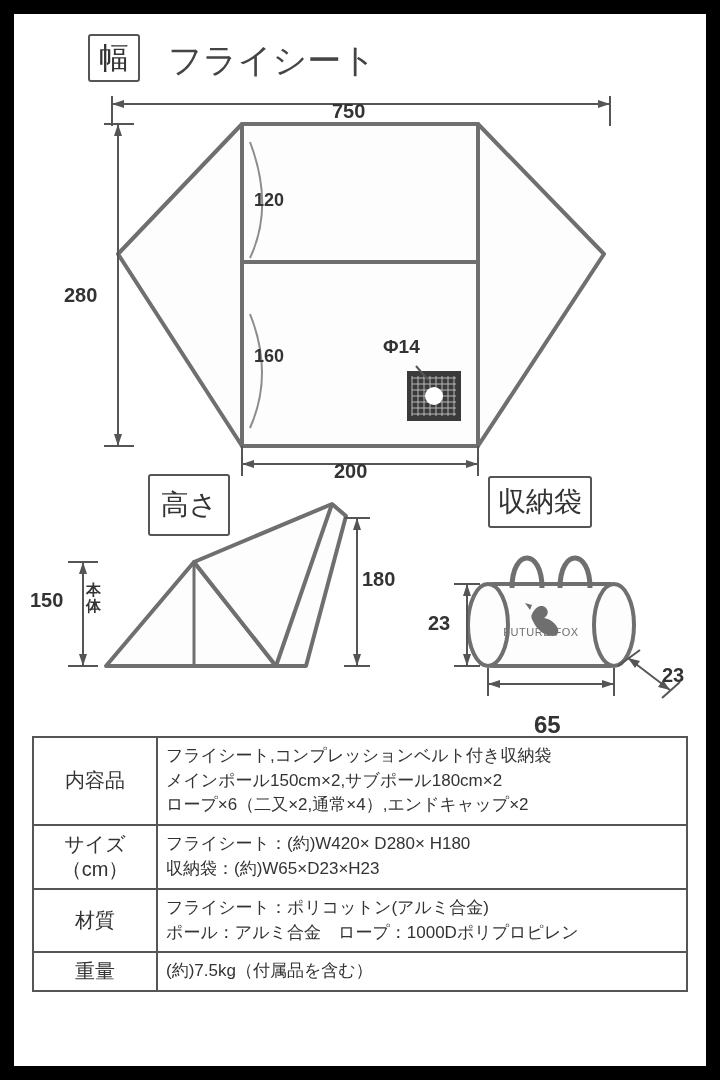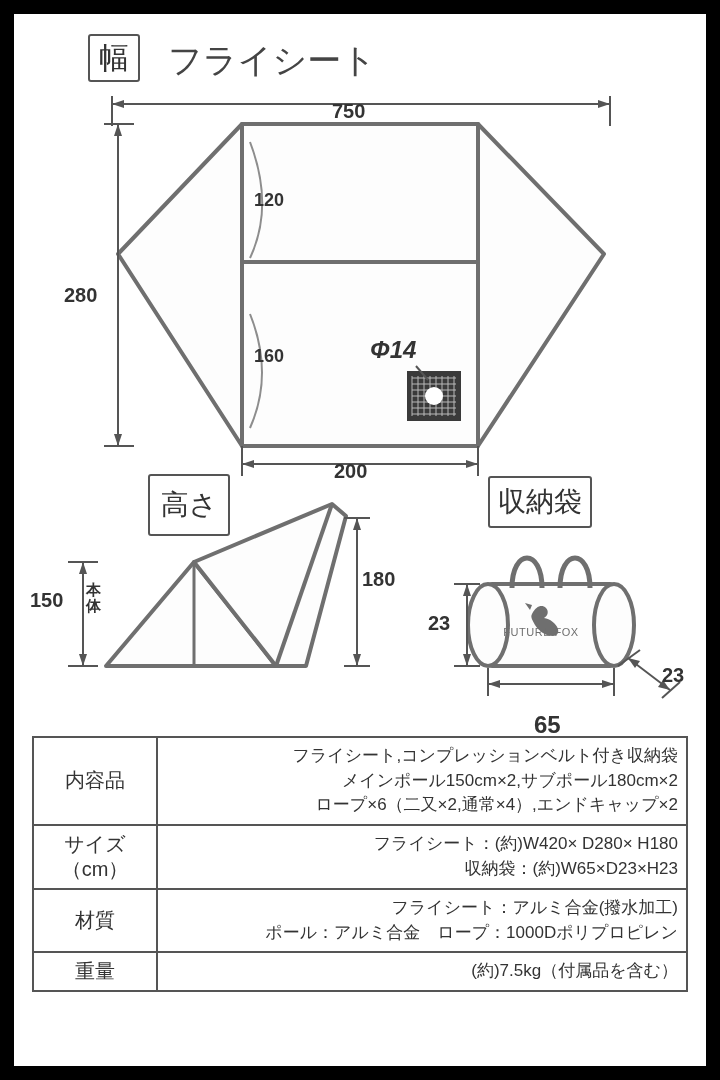--- a/index.html
+++ b/index.html
@@ -77,21 +77,20 @@
   }
   #spec-table td.key {
     width: 106px;
     text-align: center;
     font-size: 20px;
     line-height: 1.25;
   }
   #spec-table td.val {
     font-size: 17px;
     line-height: 1.45;
-    text-align: right;
   }
   .val-line { display: block; white-space: nowrap; }
 </style>
 </head>
 <body>
 
 <div id="page">
   <div id="sheet">
 
     <div class="label-box" style="left:74px; top:20px; width:52px; height:48px; font-size:30px;">幅</div>
@@ -217,21 +216,21 @@
       </g>
       <polygon points="614,644 621,654 626,647" fill="#555"></polygon>
       <polygon points="656,676 649,666 644,673" fill="#555"></polygon>
     </svg>
 
     <div class="dimtext" style="left:318px; top:86px; font-size:20px;">750</div>
     <div class="dimtext" style="left:50px; top:262px; font-size:20px;margin-top:8px;">280</div>
     <div class="dimtext" style="left:320px; top:446px; font-size:20px;">200</div>
     <div class="dimtext" style="left:240px; top:176px; font-size:18px;">120</div>
     <div class="dimtext" style="left:240px; top:332px; font-size:18px;">160</div>
-    <div class="dimtext" style="left:356px; top:322px; font-size:24px;font-style:italic;">Φ14</div>
+    <div class="dimtext" style="left:369px; top:322px; font-size:19px;">Φ14</div>
 
     <div class="label-box" style="left:134px; top:460px; width:82px; height:62px; font-size:28px;">高さ</div>
 
     <div class="dimtext" style="left:16px; top:575px; font-size:20px;">150</div>
     <div class="dimtext" style="left:72px; top:568px; font-size:15px; width:16px; line-height:1.05;">本体</div>
     <div class="dimtext" style="left:348px; top:554px; font-size:20px;">180</div>
 
     <div class="label-box" style="left:474px; top:462px; width:104px; height:52px; font-size:28px;">収納袋</div>
 
     <div style="position:absolute; left:486px; top:612px; width:82px; text-align:center; font-size:11px; letter-spacing:0.5px; color:#6f6f6f;">FUTURE FOX</div>
@@ -256,21 +255,21 @@
             <span style="display:block;">（cm）</span>
           </td>
           <td class="val">
             <span class="val-line">フライシート：(約)W420× D280× H180</span>
             <span class="val-line">収納袋：(約)W65×D23×H23</span>
           </td>
         </tr>
         <tr>
           <td class="key">材質</td>
           <td class="val">
-            <span class="val-line">フライシート：アルミ合金(撥水加工)</span>
+            <span class="val-line">フライシート：ポリコットン(アルミ合金)</span>
             <span class="val-line">ポール：アルミ合金　ロープ：1000Dポリプロピレン</span>
           </td>
         </tr>
         <tr>
           <td class="key">重量</td>
           <td class="val">
             <span class="val-line">(約)7.5kg（付属品を含む）</span>
           </td>
         </tr>
       </tbody>

